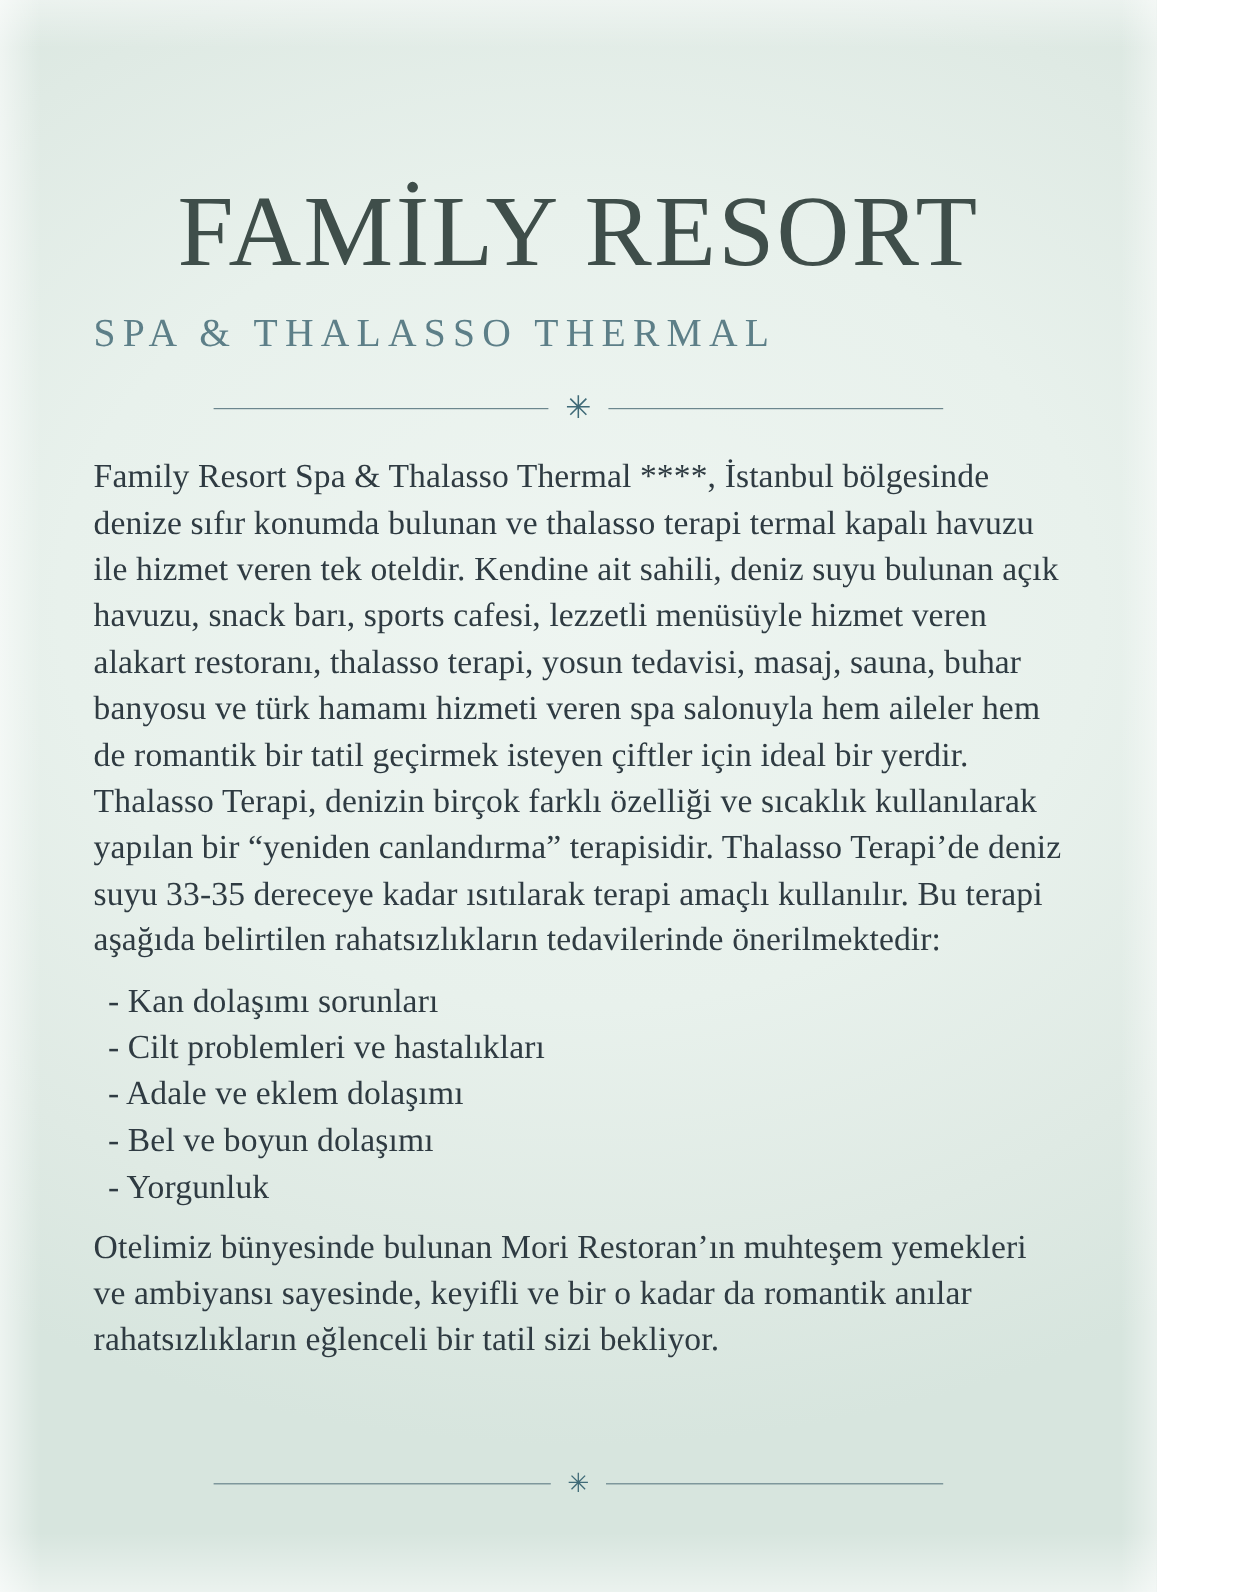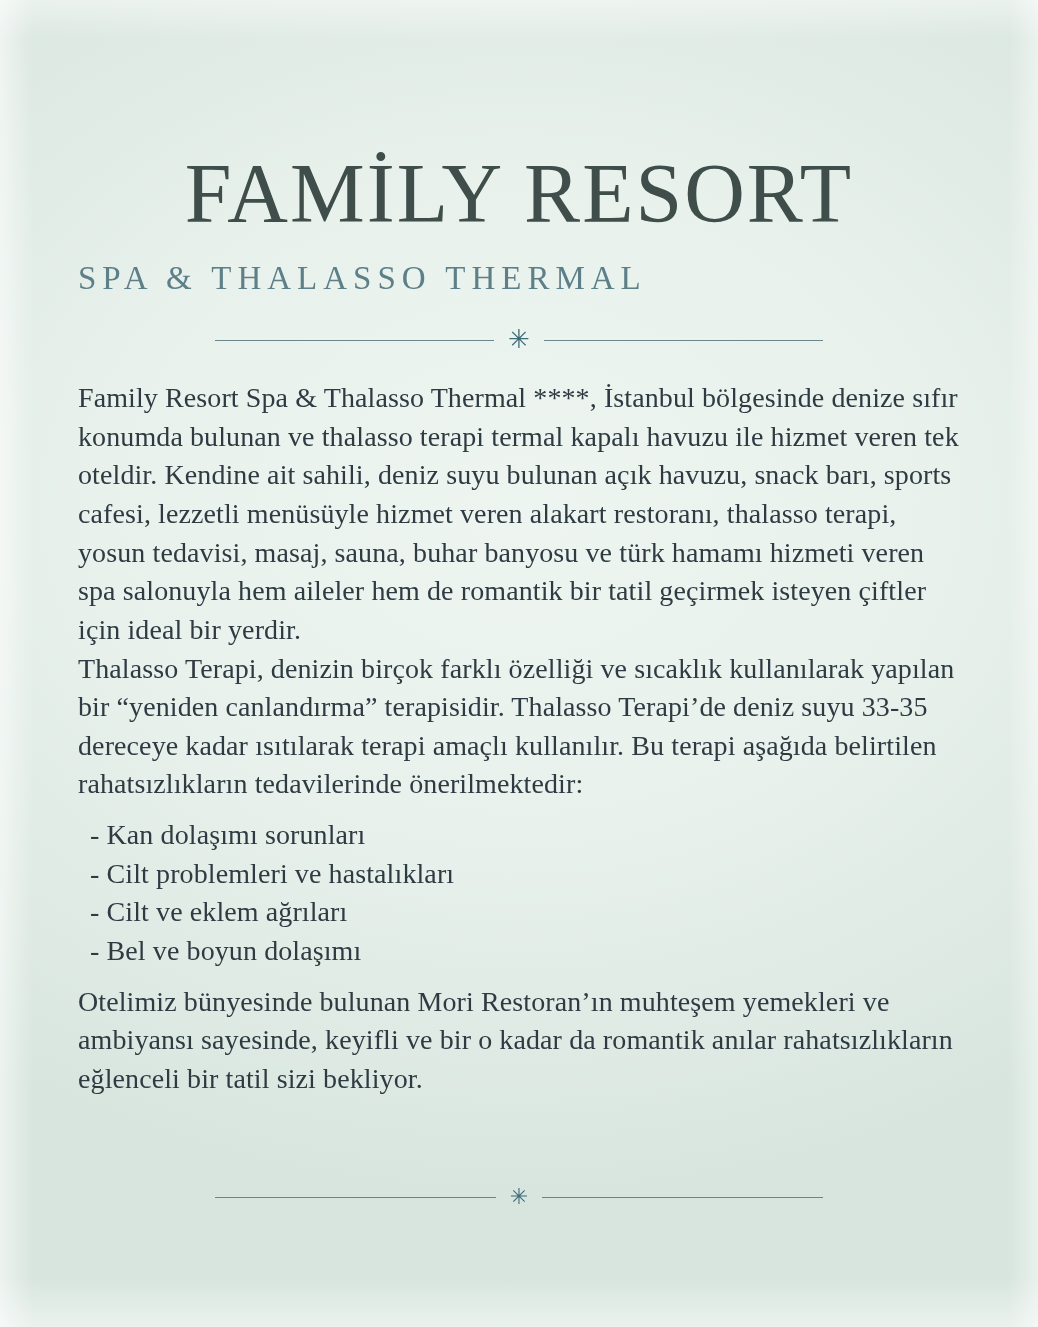--- a/index.html
+++ b/index.html
@@ -8,21 +8,21 @@
     background: #ffffff;
   }
   body {
     width: 1038px;
     height: 1327px;
     font-family: "Liberation Serif", serif;
   }
 
   .page {
     position: relative;
-    width: 1038px;
+    width: 964px;
     height: 1327px;
     box-sizing: border-box;
     background:
       radial-gradient(ellipse 900px 700px at 50% 38%, #eef5f1 0%, #e8f1ec 48%, #dfeae4 78%, #d7e5de 100%);
     overflow: hidden;
   }
 
   
   .page:before {
     content: "";
@@ -123,22 +123,23 @@
 
     <div class="body-text">
 
       <p class="para">Family Resort Spa &amp; Thalasso Thermal ****, İstanbul bölgesinde denize sıfır konumda bulunan ve thalasso terapi termal kapalı havuzu ile hizmet veren tek oteldir. Kendine ait sahili, deniz suyu bulunan açık havuzu, snack barı, sports cafesi, lezzetli menüsüyle hizmet veren alakart restoranı, thalasso terapi, yosun tedavisi, masaj, sauna, buhar banyosu ve türk hamamı hizmeti veren spa salonuyla hem aileler hem de romantik bir tatil geçirmek isteyen çiftler için ideal bir yerdir.</p>
 
       <p class="para">Thalasso Terapi, denizin birçok farklı özelliği ve sıcaklık kullanılarak yapılan bir “yeniden canlandırma” terapisidir. Thalasso Terapi’de deniz suyu 33-35 dereceye kadar ısıtılarak terapi amaçlı kullanılır. Bu terapi aşağıda belirtilen rahatsızlıkların tedavilerinde önerilmektedir:</p>
 
       <ul class="list">
         <li>- Kan dolaşımı sorunları</li>
         <li>- Cilt problemleri ve hastalıkları</li>
-        <li>- Cilt ve eklem ağrıları</li>
+        <li>- Adale ve eklem dolaşımı</li>
         <li>- Bel ve boyun dolaşımı</li>
+        <li>- Yorgunluk</li>
       </ul>
 
       <p class="para">Otelimiz bünyesinde bulunan Mori Restoran’ın muhteşem yemekleri ve ambiyansı sayesinde, keyifli ve bir o kadar da romantik anılar rahatsızlıkların eğlenceli bir tatil sizi bekliyor.</p>
     </div>
 
     <div class="divider bottom">
       <span class="rule"></span>
       <span class="star">✳</span>
       <span class="rule"></span>
     </div>

